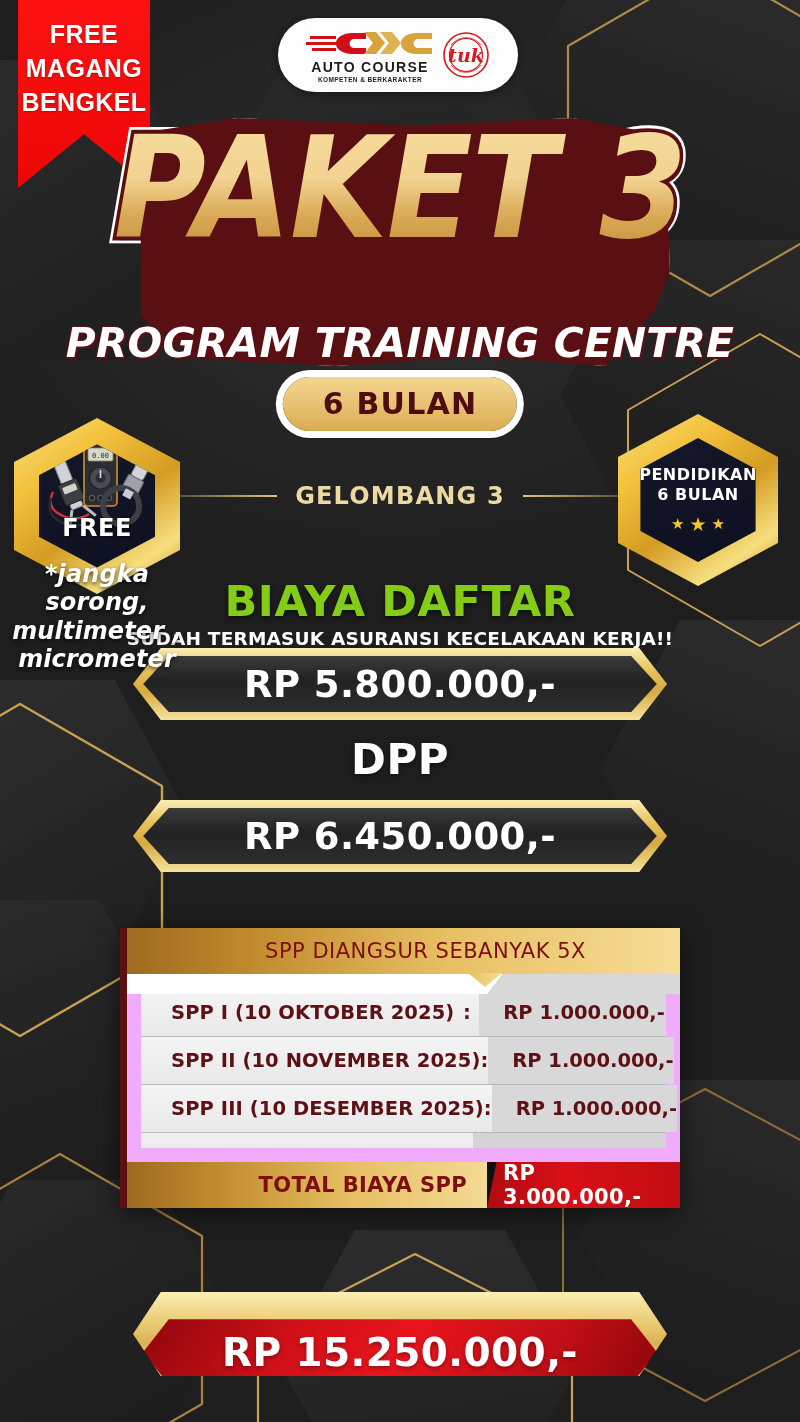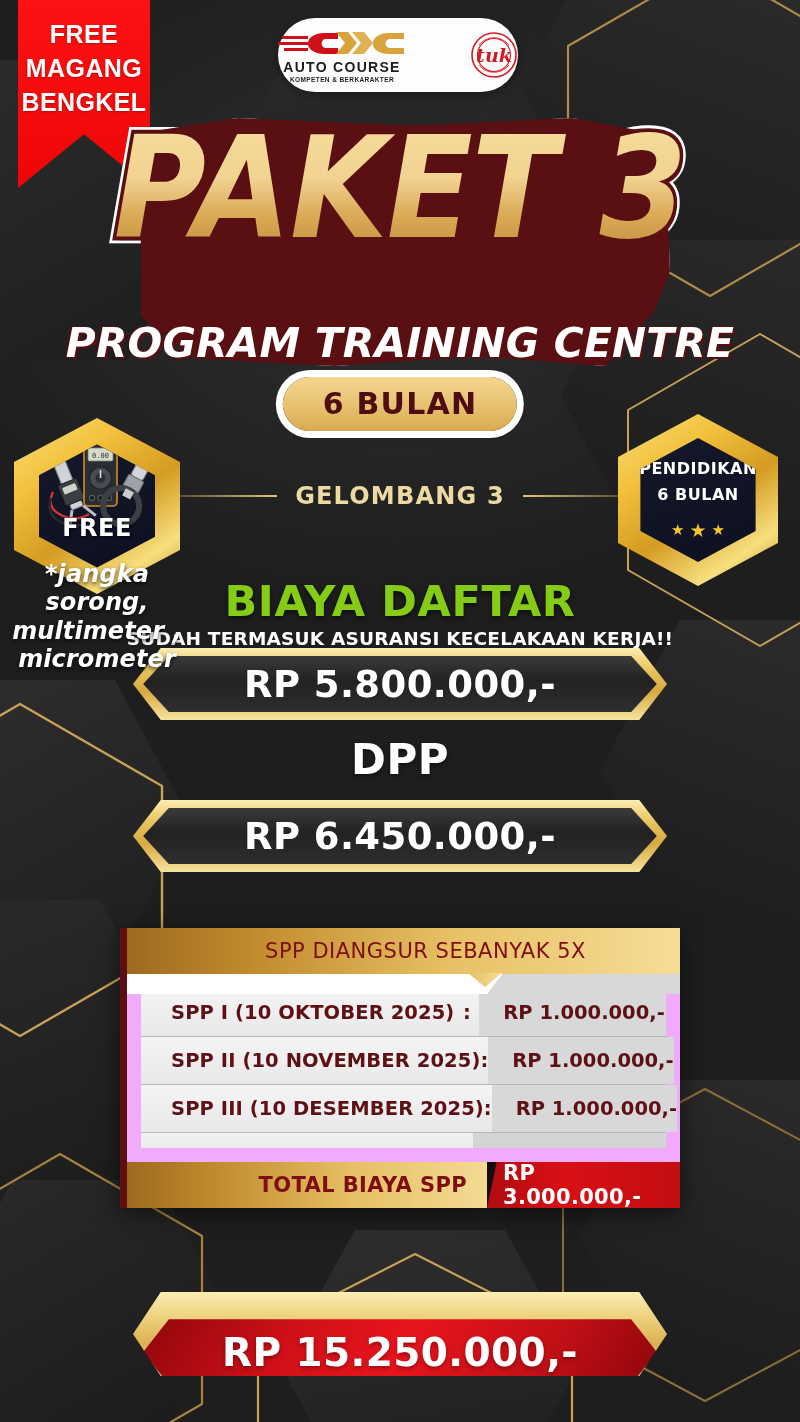--- a/index.html
+++ b/index.html
@@ -37,21 +37,21 @@
   .ribbon span {
     color:#fff; font-weight:bold; font-size:25px; letter-spacing:.4px;
     line-height:1.28; text-align:center;
     text-shadow:0 1px 2px rgba(0,0,0,.25);
   }
 
   
   .logo-pill {
     position:absolute; left:278px; top:18px; width:240px; height:74px;
     background:#fdfdfd; border-radius:40px; z-index:25;
-    display:flex; align-items:center; justify-content:space-between; gap:8px;
+    display:flex; align-items:center; justify-content:center; gap:8px;
     box-shadow:0 2px 8px rgba(0,0,0,.4);
   }
   .logo-left { display:flex; flex-direction:column; align-items:center; gap:1px; }
   .logo-mark { display:flex; align-items:center; }
   .logo-name { font-size:14px; font-weight:bold; color:#1d1d1d; letter-spacing:1.3px; line-height:1; }
   .logo-tag { font-size:6.5px; font-weight:bold; color:#1d1d1d; letter-spacing:.4px; line-height:1; margin-top:2px;}
   .tuk-badge { width:48px; height:48px; position:relative; }
 
   
   .title-wrap { position:absolute; left:0; right:0; top:118px; z-index:22; display:flex; flex-direction:column; align-items:center; }
@@ -130,21 +130,21 @@
   .hex-left .hex-inner { inset:15%; }
   .free-label {
     position:absolute; bottom:26px; left:0; right:0; text-align:center;
     font-size:24px; font-weight:bold; color:#fff; letter-spacing:.5px;
     font-family:"DejaVu Sans", sans-serif;
     text-shadow:1px 1px 3px rgba(0,0,0,.8);
   }
   .tools-svg { position:absolute; left:0; right:0; top:-4px; margin:auto; }
 
   .hex-right { right:22px; top:414px; width:160px; height:172px; }
-  .hex-right .hex-inner { inset:14%; gap:6px; }
+  .hex-right .hex-inner { inset:14%; gap:0; }
   .hex-right .ht {
     font-size:16px; font-weight:bold; color:#fff; letter-spacing:.5px;
     text-align:center; line-height:1.25;
     font-family:"DejaVu Sans", sans-serif;
   }
   .stars { margin-top:8px; display:flex; gap:5px; align-items:center; }
   .star { color:#f5c531; font-size:15px; }
   .star.mid { font-size:19px; }
 
   .free-note {

